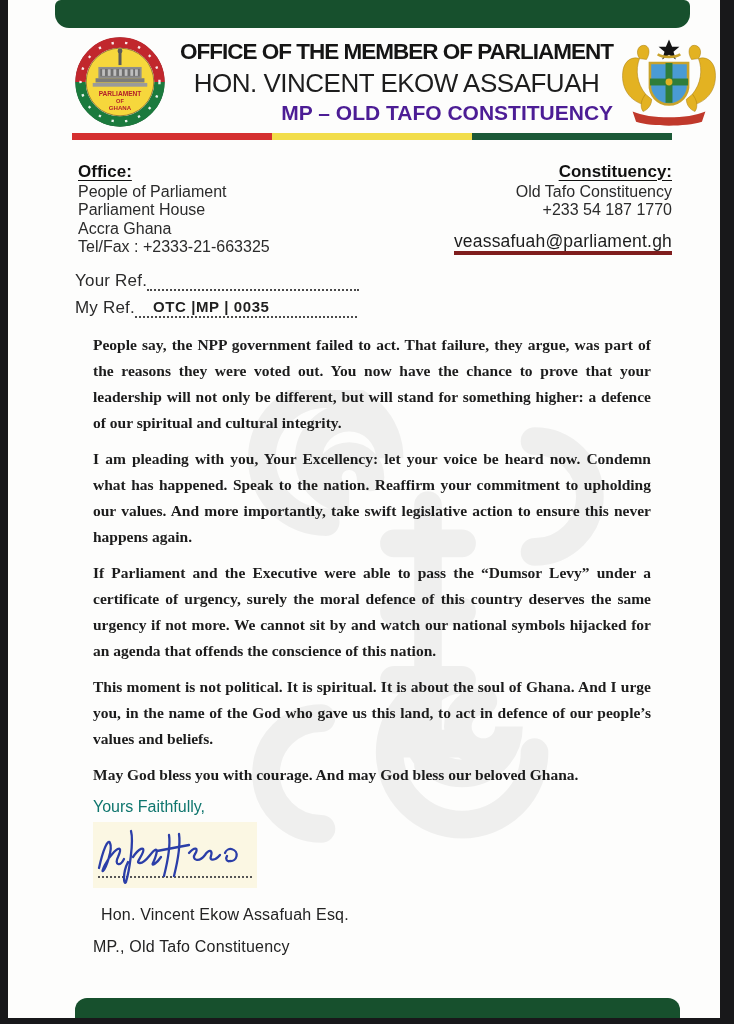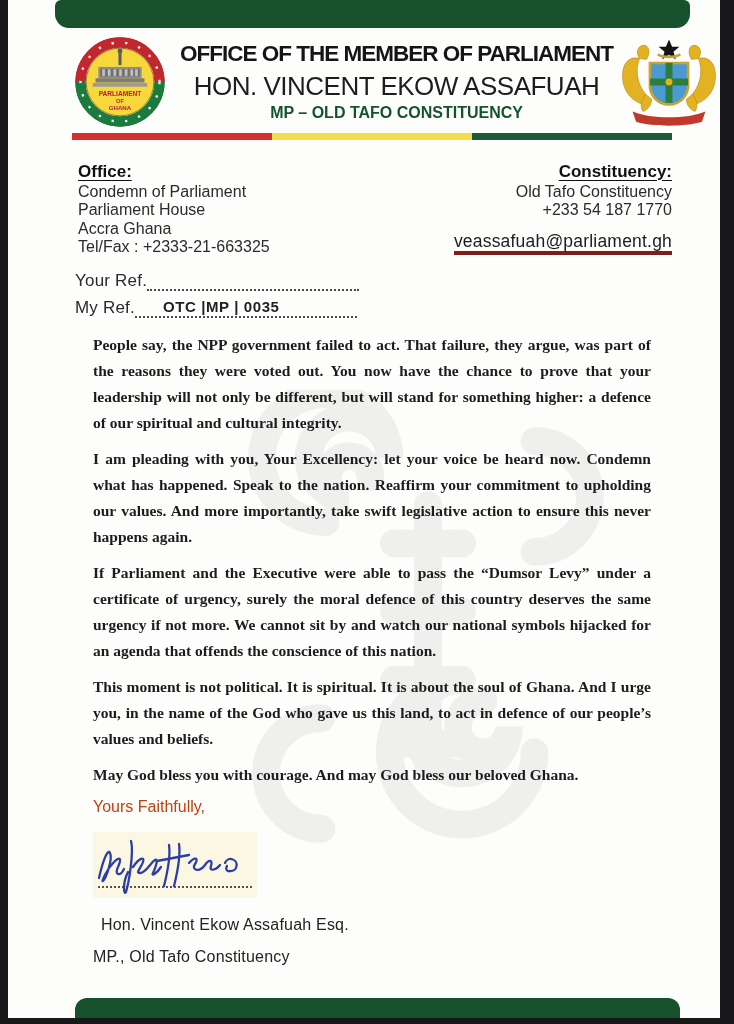--- a/index.html
+++ b/index.html
@@ -34,22 +34,23 @@
   .header-text{flex:1;text-align:center;line-height:1;padding:0 4px;}
   .ht-title{
     font-size:22.5px;font-weight:800;letter-spacing:-1px;color:#151515;
     white-space:nowrap;margin-bottom:7px;
   }
   .ht-name{
     font-size:26px;font-weight:400;letter-spacing:-0.5px;color:#1d1d1d;
     white-space:nowrap;margin-bottom:6px;
   }
   .ht-sub{
-    font-size:16px;font-weight:600;letter-spacing:0;color:#14532d;
+    font-size:21px;font-weight:600;letter-spacing:0;color:#4c1d95;
     white-space:nowrap;
+    text-align:right;
   }
   
   .tricolor{margin-left:64px;margin-right:48px;height:7px;display:flex;}
   .tricolor div{flex:1;height:100%;}
   
   .address-row{
     display:flex;justify-content:space-between;
     padding:11px 48px 0 70px;
     color:#2b2b2b;
     margin-top:12px;
@@ -69,41 +70,41 @@
   .refs{padding:14px 0 0 67px;color:#2b2b2b;}
   .ref-line{display:flex;align-items:flex-end;margin-bottom:7px;}
   .ref-label{font-size:17px;letter-spacing:0.2px;}
   .ref-leader{
     position:relative;height:16px;
     border-bottom:2px dotted #4a4a4a;
   }
   .ref-leader.your{width:212px;}
   .ref-leader.my{width:222px;}
   .ref-value{
-    position:absolute;left:28px;bottom:1px;
+    position:absolute;left:18px;bottom:1px;
     font-weight:700;font-size:15px;letter-spacing:0.6px;color:#1f1f1f;
     white-space:nowrap;
   }
   
   .letter{
     position:relative;z-index:1;
     margin:14px 69px 0 85px;width:558px;
     font-family:"Liberation Serif",serif;
     font-size:15.5px;color:#1c1c1c;
   }
   .letter p{
     margin:0 0 10px 0;line-height:26px;
     text-align:justify;
     font-weight:bold;
   }
   .letter p.short{text-align:left;}
   
   .closing{
     font-family:"Liberation Sans",sans-serif;
-    font-size:16px;color:#c2410c;margin:10px 0 16px 0;
+    font-size:16px;color:#0f766e;margin:10px 0 6px 0;
   }
   .sig-patch{
     position:relative;width:164px;height:66px;
     background:#fbf7e3;
   }
   .sig-patch svg{position:absolute;left:0;top:0;width:100%;height:100%;}
   .sig-dots{
     position:absolute;left:5px;right:5px;bottom:10px;
     border-bottom:2px dotted #555;
   }
@@ -195,21 +196,21 @@
 
   <div class="tricolor">
     <div style="background:#d53030"></div>
     <div style="background:#f2dd4a"></div>
     <div style="background:#1c5937"></div>
   </div>
 
   <div class="address-row">
     <div class="addr left">
       <div class="addr-label">Office:</div>
-      <div>Condemn of Parliament</div>
+      <div>People of Parliament</div>
       <div>Parliament House</div>
       <div>Accra Ghana</div>
       <div>Tel/Fax : +2333-21-663325</div>
     </div>
     <div class="addr right">
       <div class="addr-label">Constituency:</div>
       <div>Old Tafo Constituency</div>
       <div>+233 54 187 1770</div>
       <span class="addr-email">veassafuah@parliament.gh</span>
     </div>

